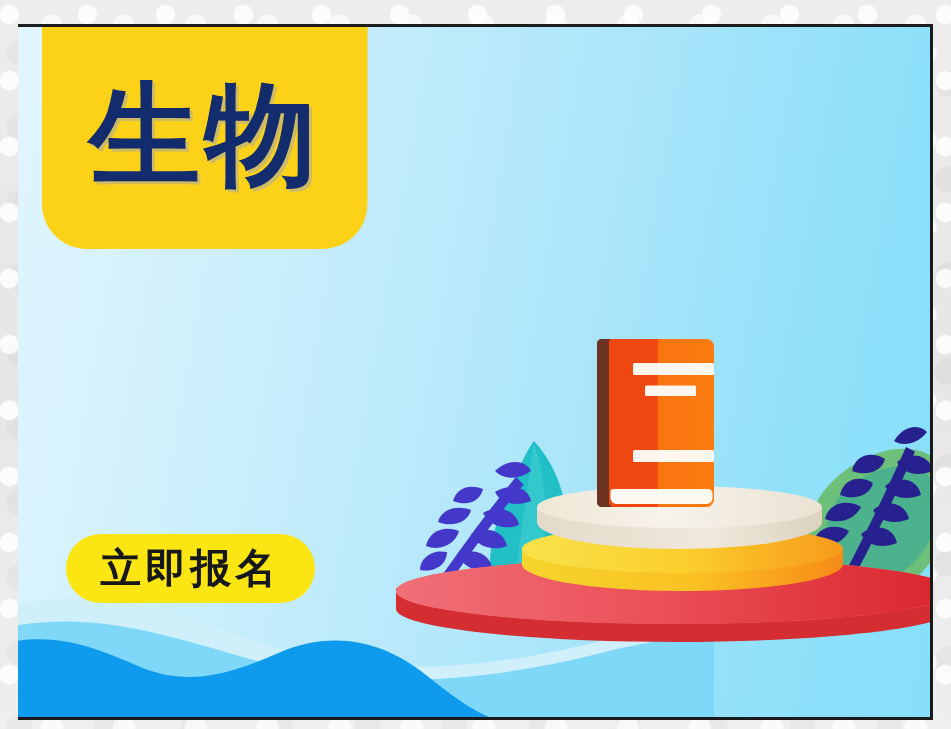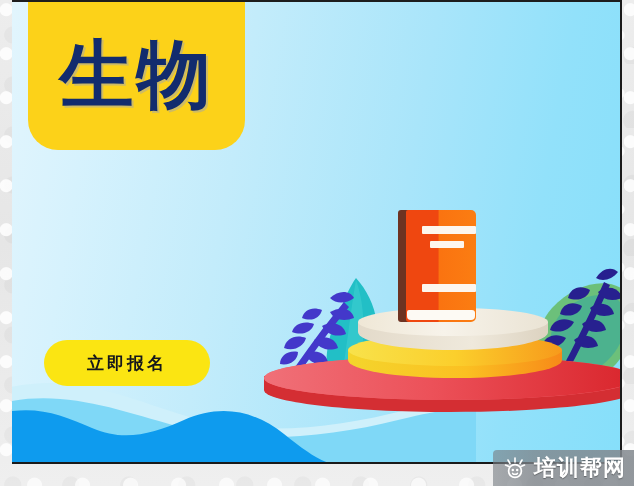--- a/index.html
+++ b/index.html
@@ -26,21 +26,21 @@
       radial-gradient(circle at 55% 88%, rgba(0,0,0,.035) 0 9px, rgba(0,0,0,0) 10px),
       radial-gradient(circle at 22% 70%, rgba(0,0,0,.03) 0 8px, rgba(0,0,0,0) 9px),
       linear-gradient(180deg, #ededed 0%, #e6e6e6 50%, #efefef 100%);
     background-size: 52px 44px, 66px 58px, 48px 52px, 60px 46px, 74px 64px, 58px 50px, 100% 100%;
   }
 
   
   #banner {
     position: absolute;
     left: 12px;
-    top: 0px;
+    top: 16px;
     width: 610px;
     height: 464px;
     overflow: hidden;
     border-right: 2px solid #1a1a1a;
     border-bottom: 2px solid #1a1a1a;
     box-sizing: border-box;
     background: linear-gradient(100deg,
         #e2f5fd 0%,
         #d6f2fd 14%,
         #c3ecfb 36%,
@@ -195,21 +195,21 @@
     position: absolute;
     left: 32px;
     top: 340px;
     z-index: 12;
     width: 166px;
     height: 46px;
     background: #fbe512;
     border: none;
     border-radius: 23px;
     color: #16181c;
-    font-size: 17px;
+    font-size: 27px;
     font-weight: bold;
     letter-spacing: 3px;
     cursor: pointer;
     font-family: "DejaVu Sans", "Liberation Sans", sans-serif;
     padding: 0;
     text-align: center;
   }
 
   
   #watermark {
@@ -360,30 +360,14 @@
     <div id="subject-badge">
       <span class="label">生物</span>
     </div>
 
 
 
     <button id="cta">立即报名</button>
 
   </div>
 
-  <div id="watermark">
-    <svg class="wm-icon" viewBox="0 0 24 24">
-      <g stroke="#ffffff" stroke-width="1.6" stroke-linecap="round">
-        <line x1="12" y1="2" x2="12" y2="6"></line>
-        <line x1="5" y1="4" x2="7" y2="7.5"></line>
-        <line x1="19" y1="4" x2="17" y2="7.5"></line>
-        <line x1="2.5" y1="9" x2="6" y2="10.5"></line>
-        <line x1="21.5" y1="9" x2="18" y2="10.5"></line>
-      </g>
-      <circle cx="12" cy="15" r="6.4" fill="none" stroke="#ffffff" stroke-width="1.7"></circle>
-      <circle cx="9.8" cy="14" r="1.25" fill="#ffffff"></circle>
-      <circle cx="14.2" cy="14" r="1.25" fill="#ffffff"></circle>
-      <path d="M9.6,17.4 C10.6,18.6 13.4,18.6 14.4,17.4" fill="none" stroke="#ffffff" stroke-width="1.5" stroke-linecap="round"></path>
-    </svg>
-    <span class="wm-text">培训帮网</span>
-  </div>
 
 </div>
 
 </body></html>

